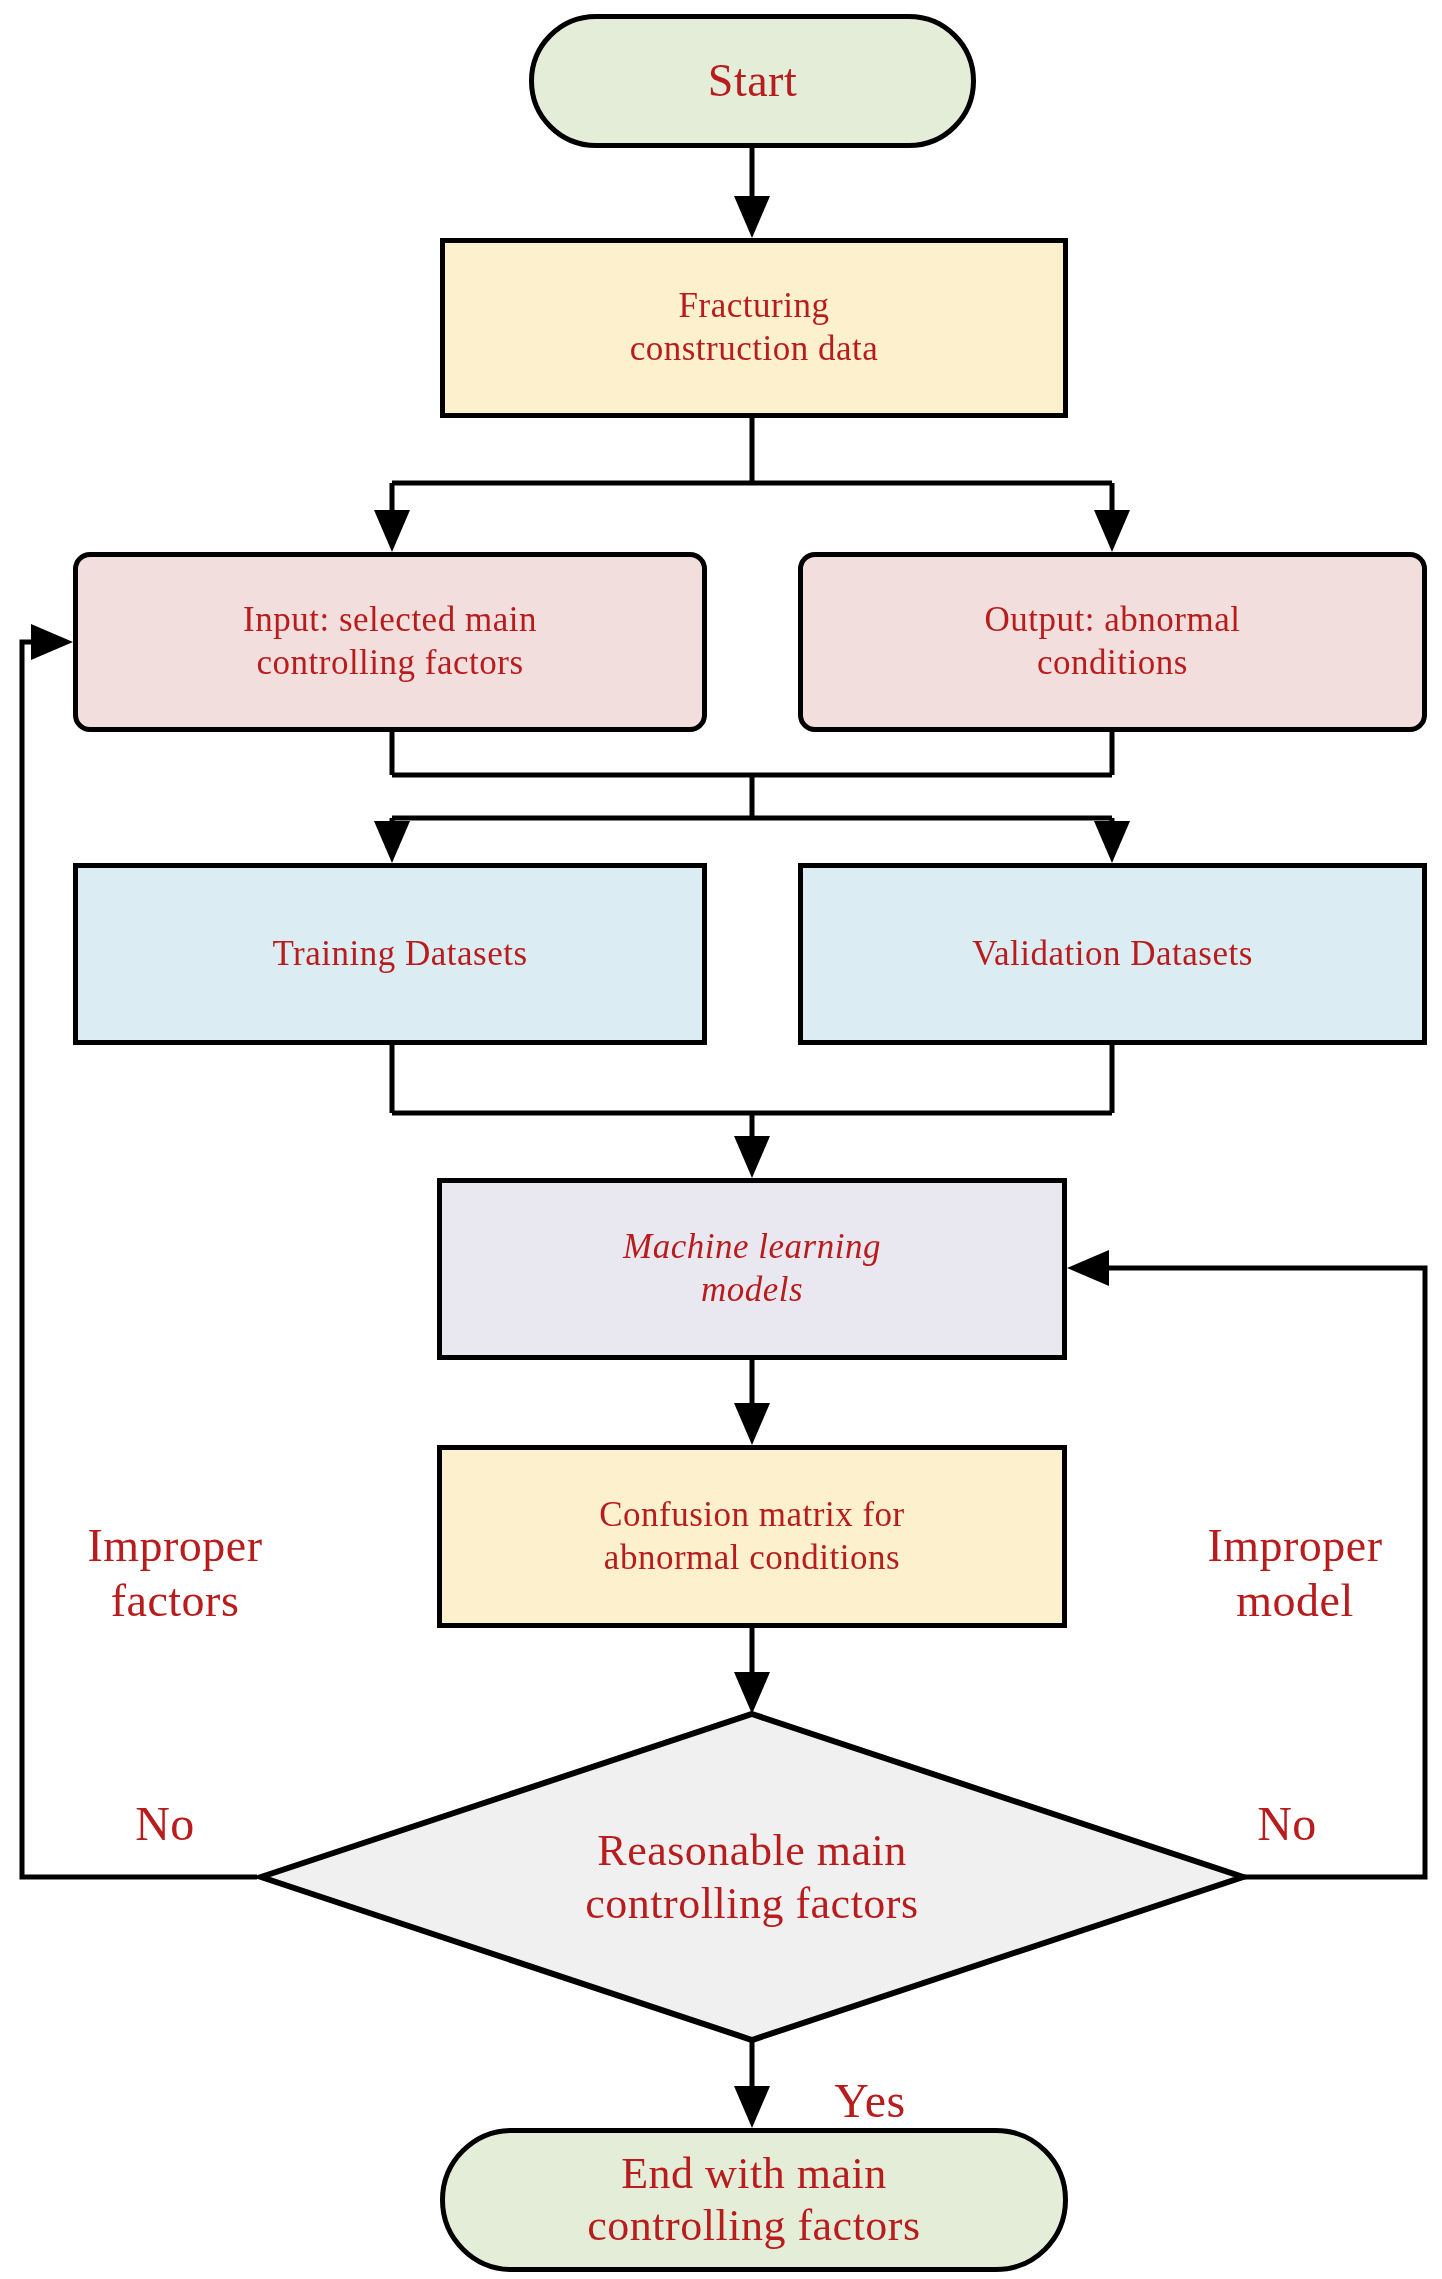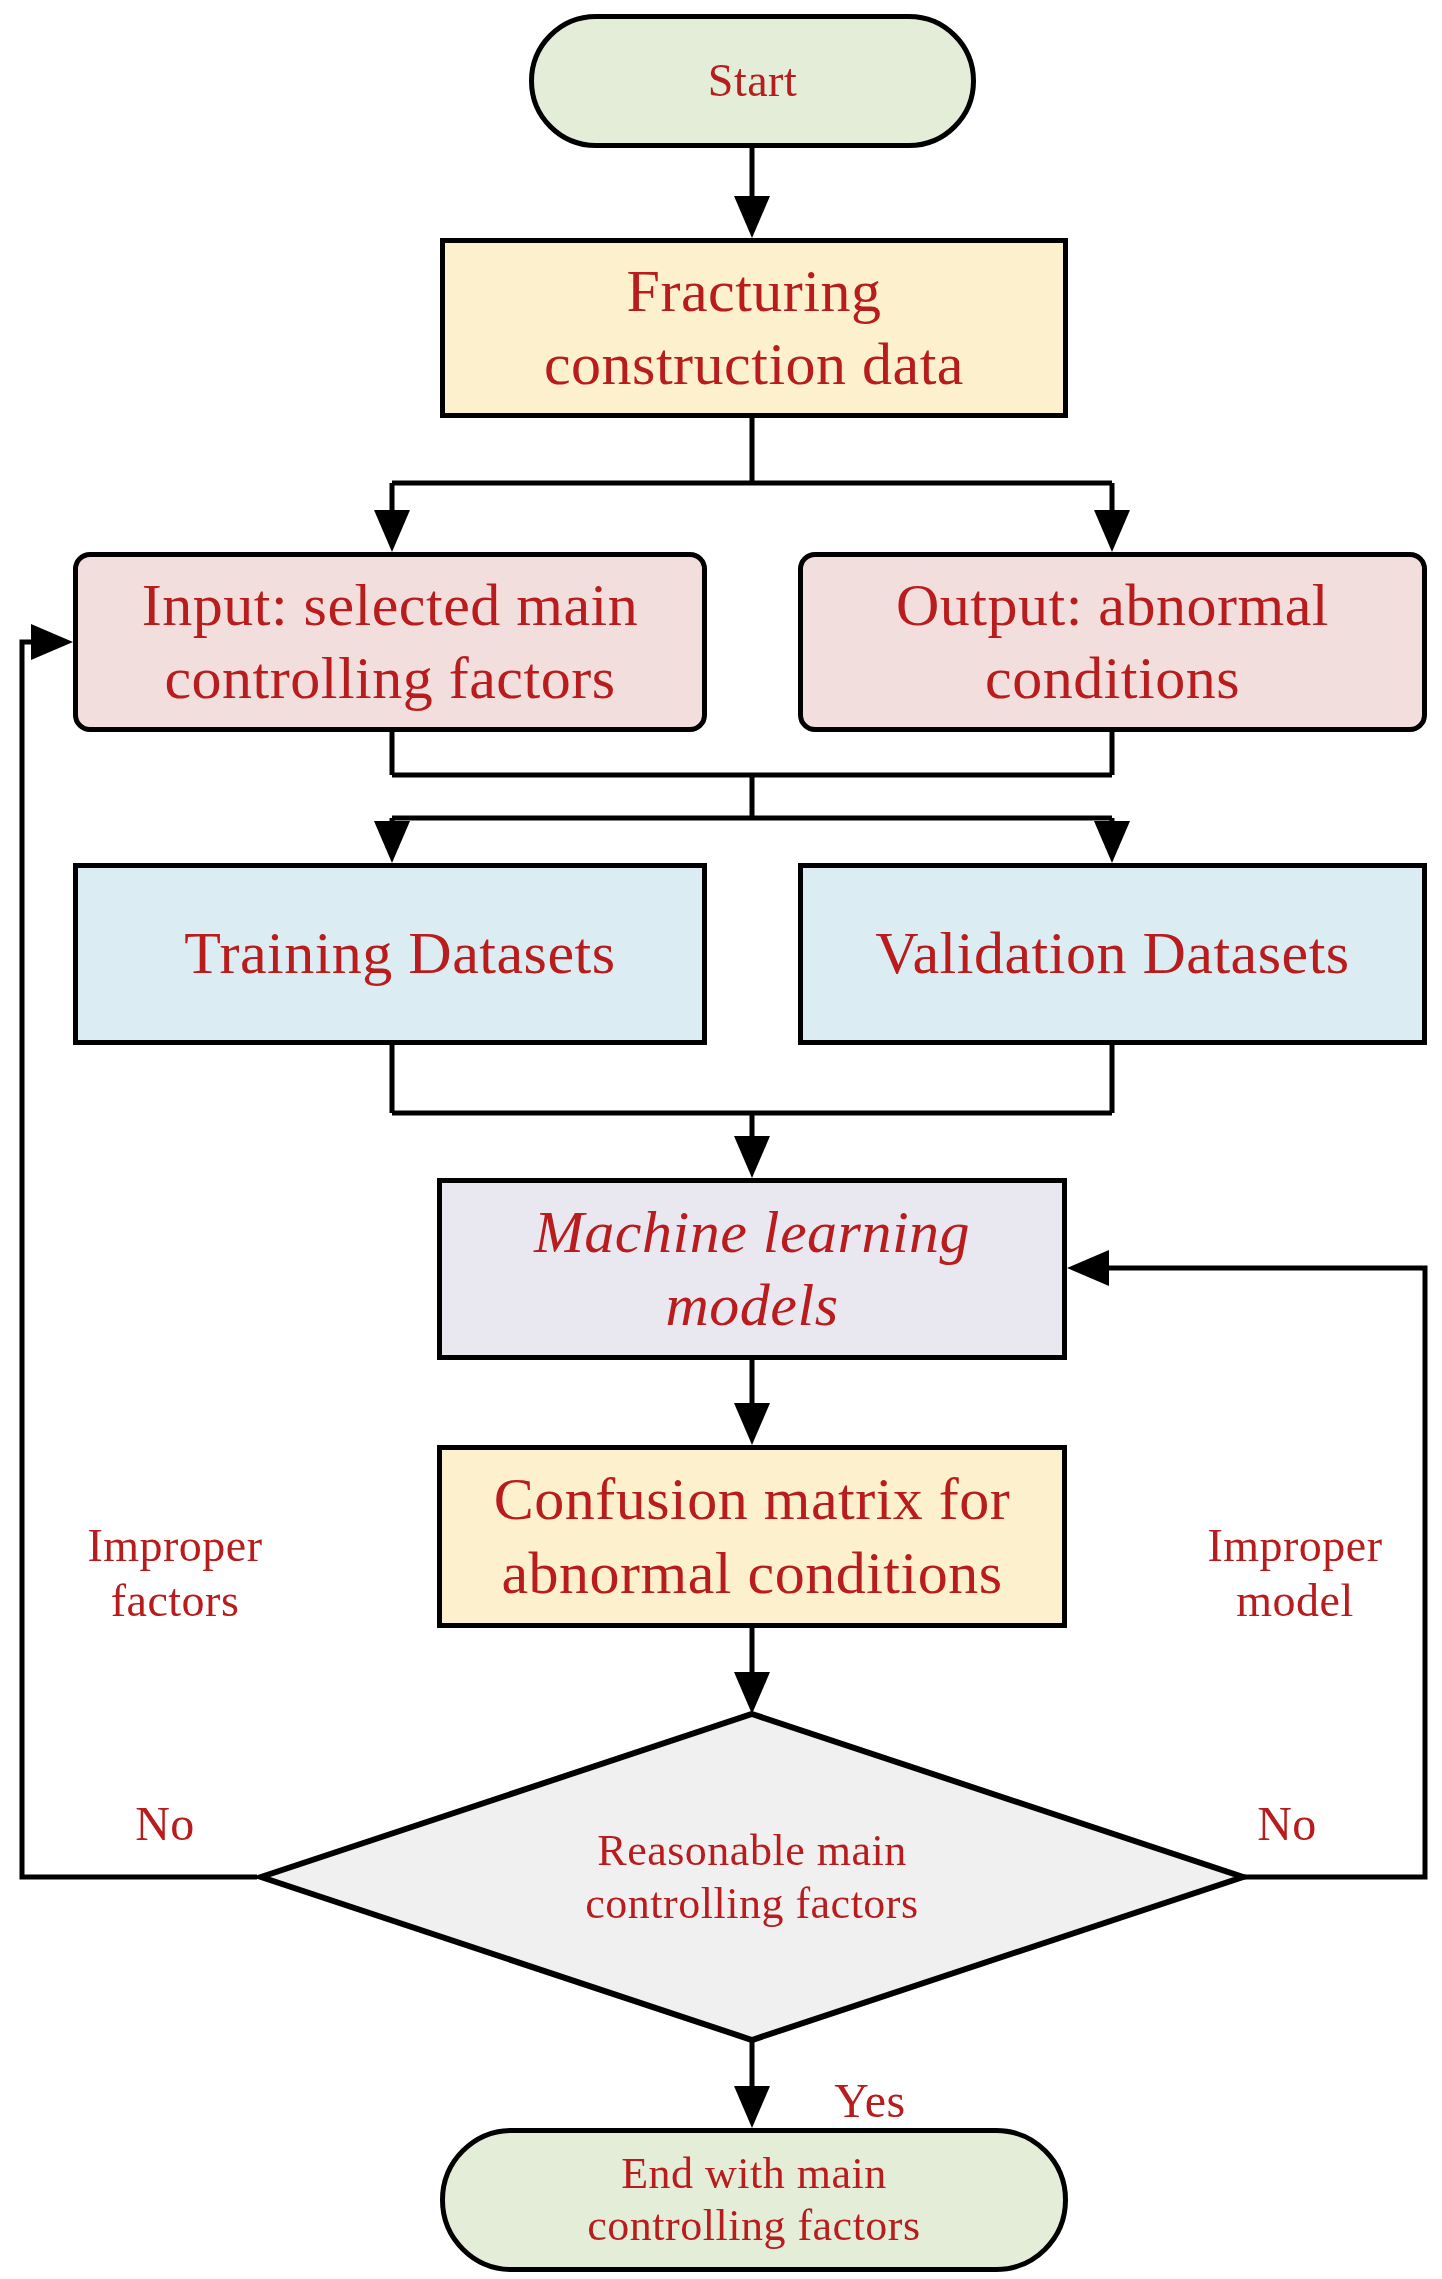--- a/index.html
+++ b/index.html
@@ -12,21 +12,21 @@
     overflow:hidden;
   }
   #connectors{position:absolute;left:0;top:0;width:1442px;height:2279px;}
   .node{
     position:absolute;
     box-sizing:border-box;
     border:5px solid #000;
     display:flex;flex-direction:column;
     align-items:center;justify-content:center;
     text-align:center;
-    font-size:60px;line-height:1.22;
+    font-size:35px;line-height:1.22;
     letter-spacing:0.5px;
   }
   .terminator{background:#e3edd8;}
   .proc-yellow{background:#fdf0cd;}
   .io-pink{background:#f2dedd;border-radius:17px;}
   .data-blue{background:#dcecf3;}
   .model-lav{background:#e9e7f0;}
   .plain-label{
     position:absolute;border:none;background:transparent;
     display:flex;flex-direction:column;align-items:center;justify-content:center;

